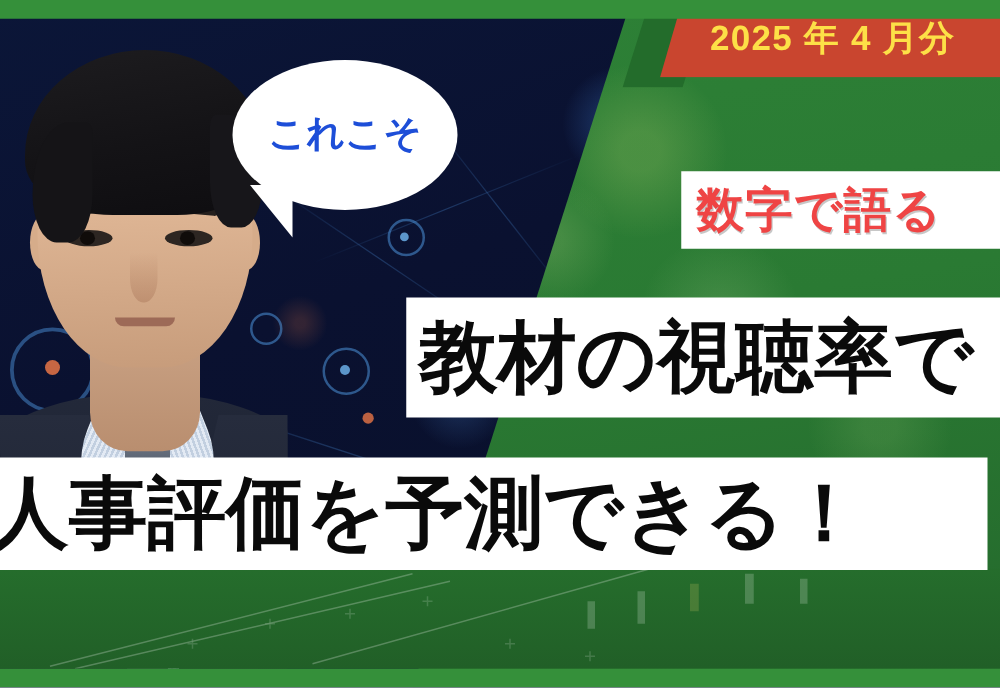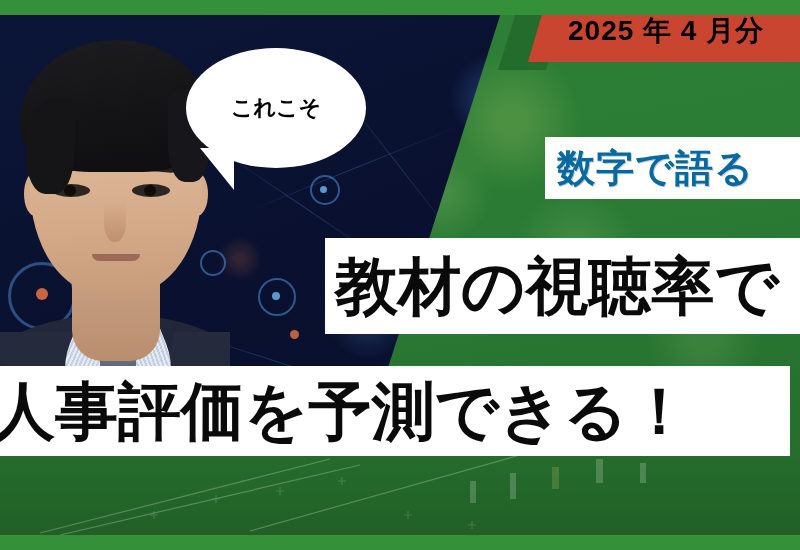--- a/index.html
+++ b/index.html
@@ -284,42 +284,42 @@
     width: 285px;
     height: 62px;
     background: #c9452f;
     clip-path: polygon(26px 0, 285px 0, 285px 62px, 8px 62px);
     z-index: 10;
     display: flex;
     align-items: center;
   }
   .red-banner-text {
     margin-left: 48px;
-    color: #000000;
+    color: #fde047;
     font-size: 28px;
     font-weight: 700;
     letter-spacing: 1px;
     white-space: nowrap;
   }
 
   
   .sub-box {
     position: absolute;
     left: 545px;
     top: 137px;
     width: 262px;
     height: 62px;
     background: #ffffff;
     z-index: 10;
     display: flex;
     align-items: center;
   }
   .sub-box-text {
     margin-left: 12px;
-    color: #0369a1;
+    color: #ef4444;
     font-size: 38px;
     font-weight: 900;
     letter-spacing: 1px;
     white-space: nowrap;
     text-shadow: 1px 1px 0 rgba(0,0,0,.22);
   }
 
   
   .head1-box {
     position: absolute;
@@ -372,22 +372,22 @@
     height: 120px;
     background: #ffffff;
     border-radius: 50%;
     z-index: 11;
     display: flex;
     flex-direction: column;
     align-items: center;
     justify-content: center;
   }
   .bubble-line {
-    color: #000000;
-    font-size: 22px;
+    color: #1d4ed8;
+    font-size: 30px;
     font-weight: 700;
     line-height: 1.28;
     white-space: nowrap;
   }
   .bubble-tail {
     position: absolute;
     left: 190px;
     top: 148px;
     width: 0;
     height: 0;

